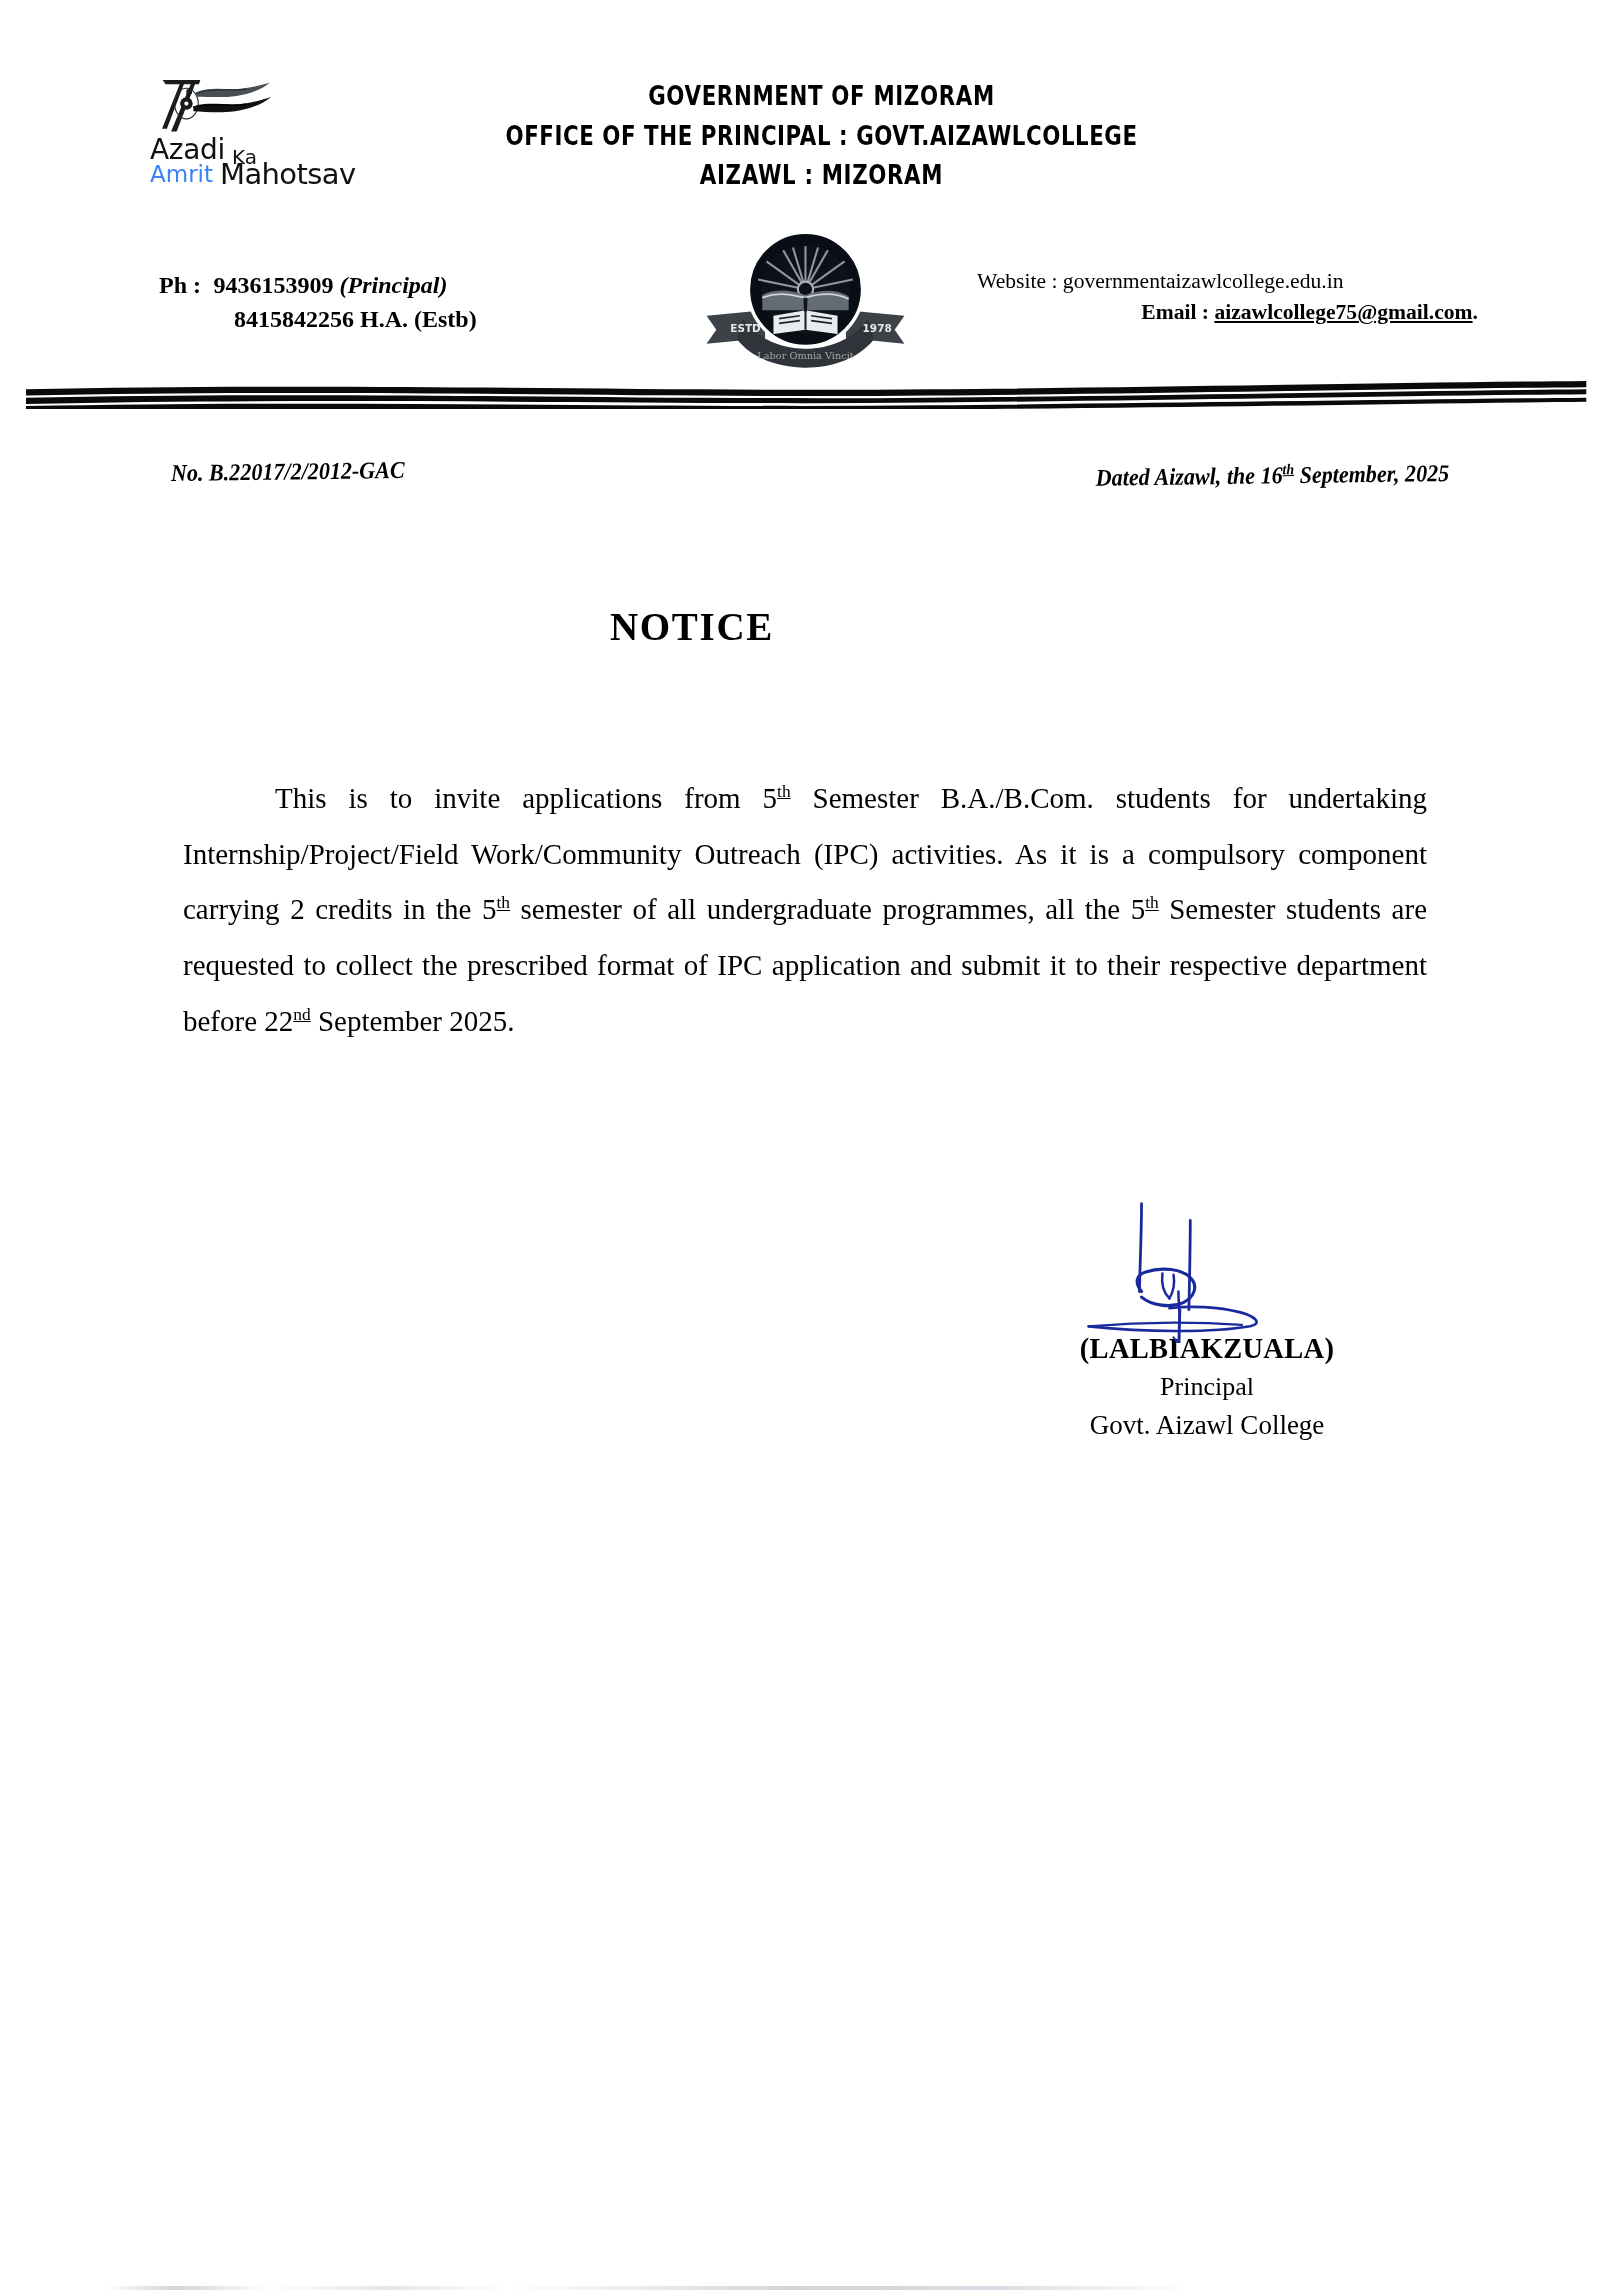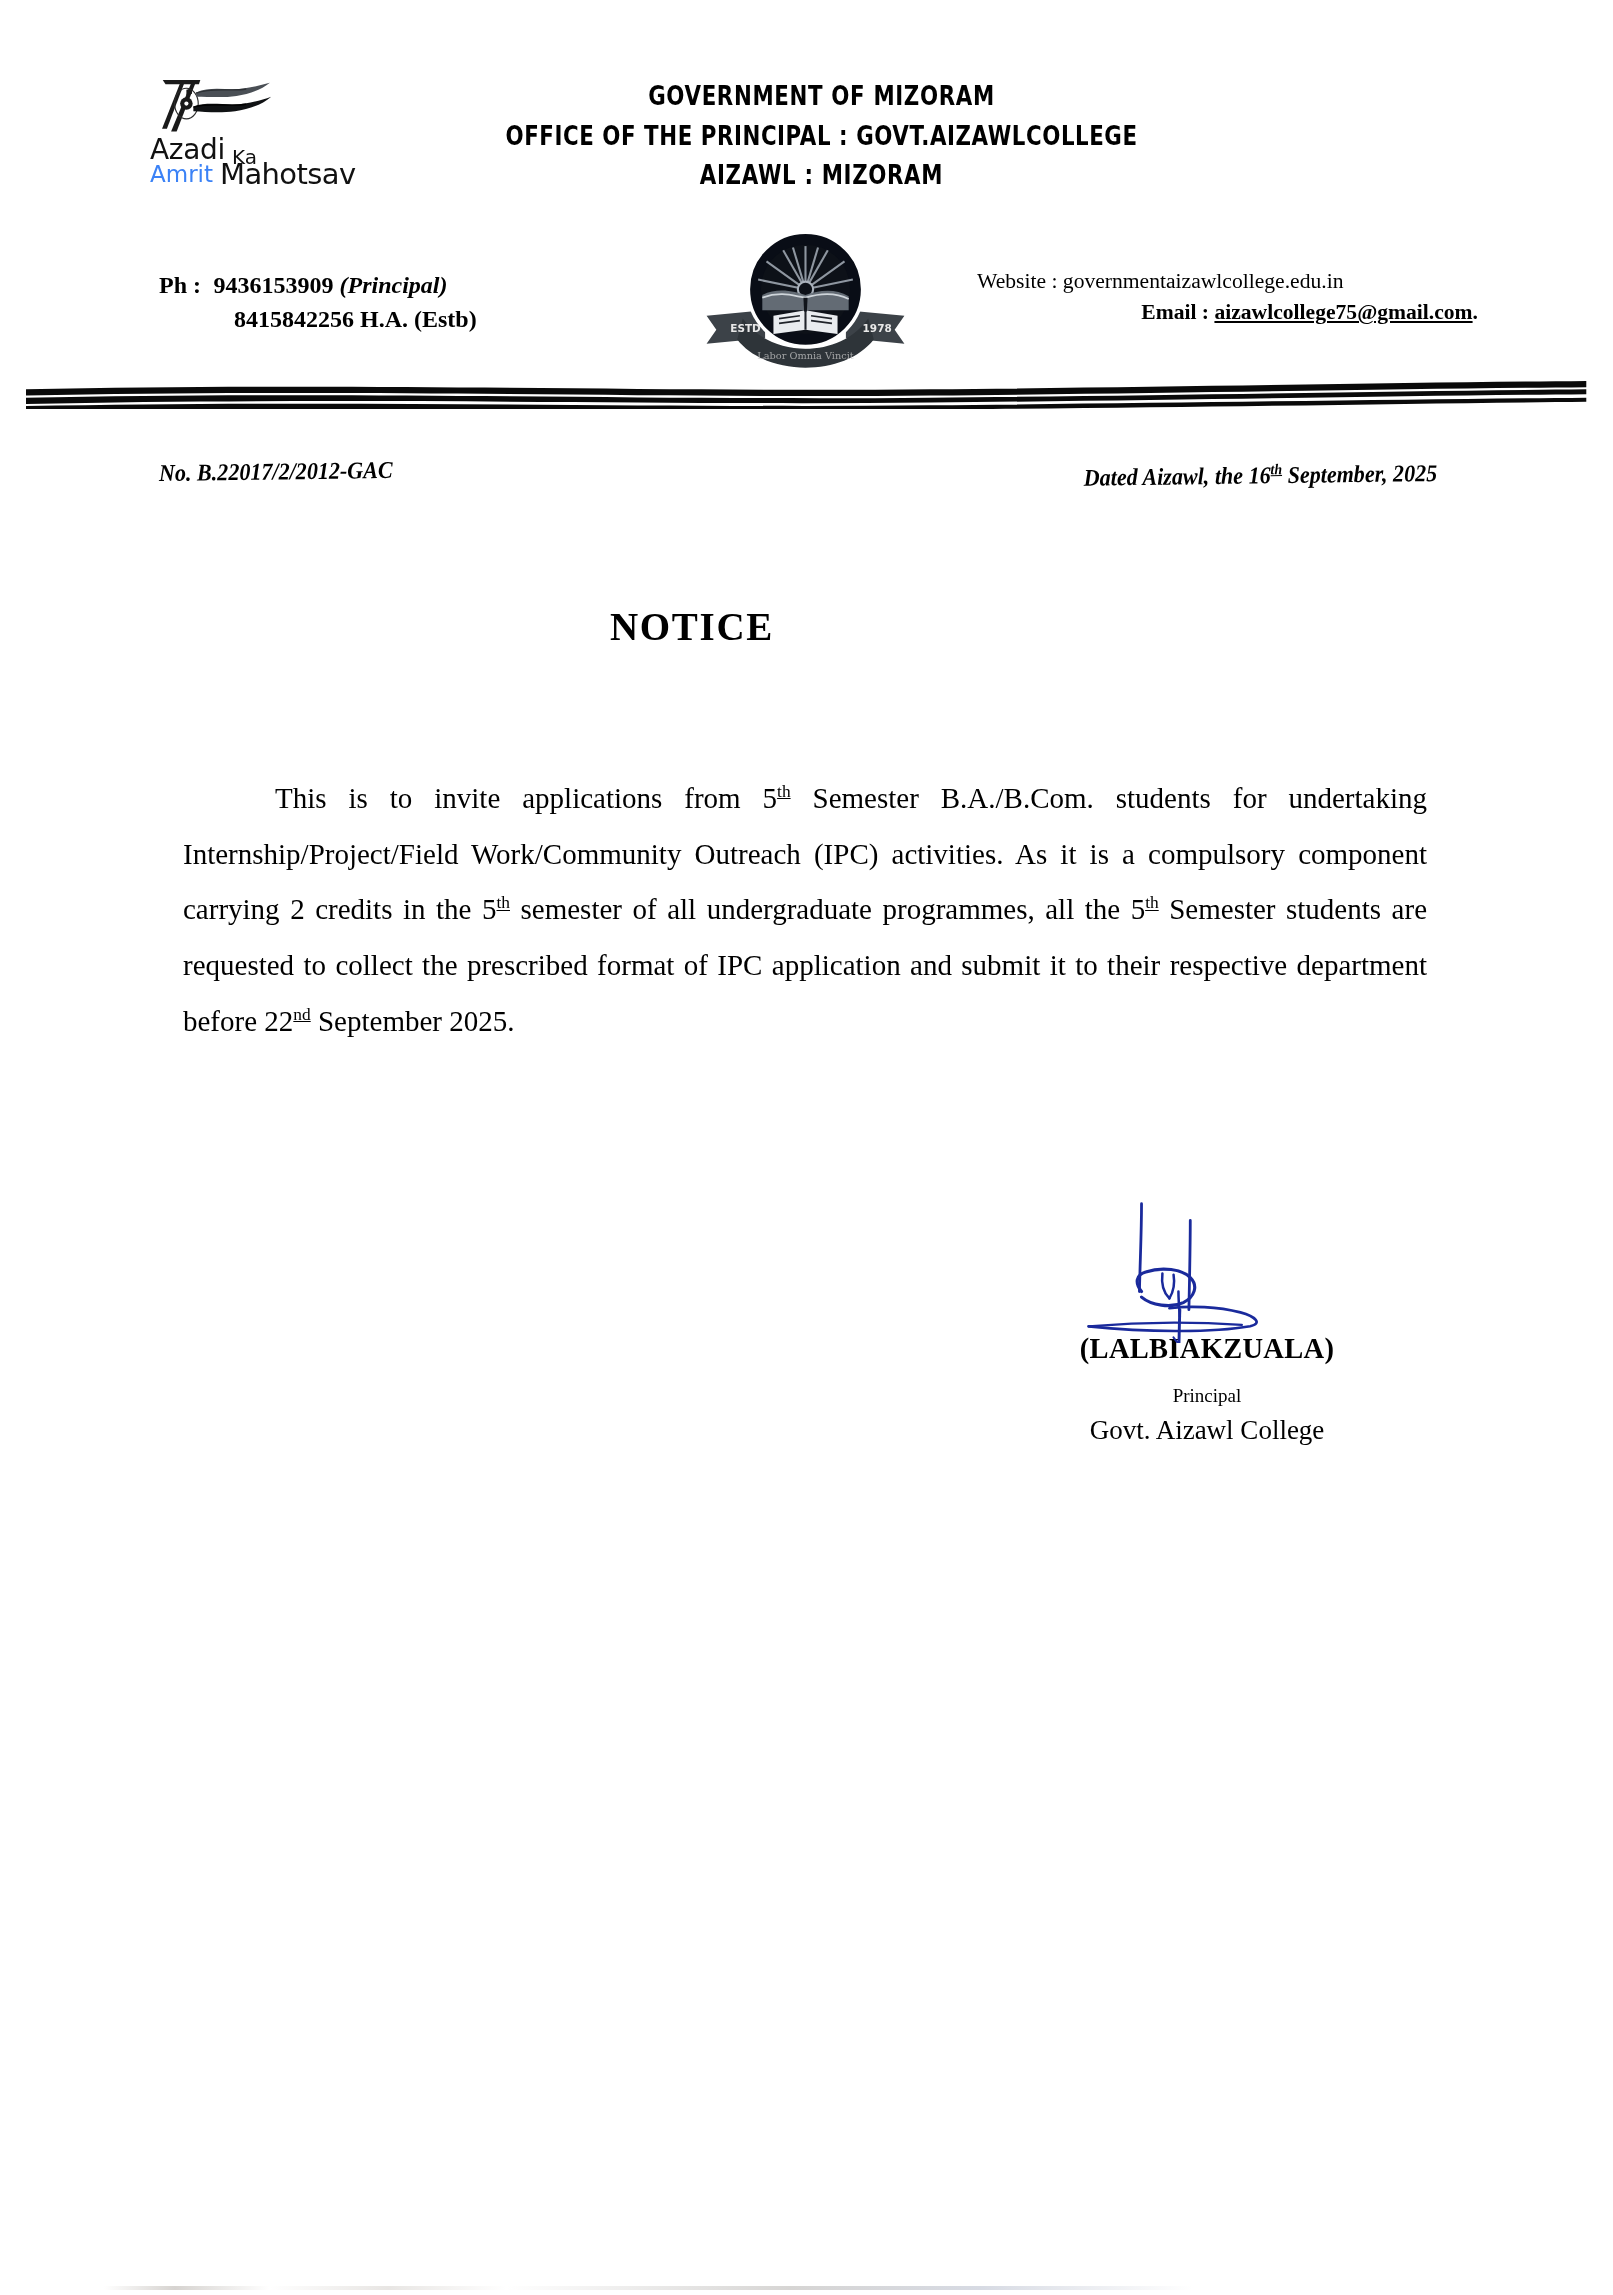--- a/index.html
+++ b/index.html
@@ -142,21 +142,21 @@
     position: absolute;
     left: 26.4px;
     top: 381px;
     width: 1561px;
     height: 28px;
   }
 
   
   .ref-row {
     position: absolute;
-    left: 0;
+    left: 12px;
     top: 445px;
     width: 1587px;
     height: 63px;
   }
   .ref-no {
     position: absolute;
     left: 159px;
     top: 15.3px;
     font-size: 24px;
     font-style: italic;
@@ -225,22 +225,22 @@
     width: 390px;
     height: 188px;
   }
   .sig-name {
     font-size: 28.5px;
     font-weight: bold;
     letter-spacing: 0.3px;
     margin-top: -9.7px;
   }
   .sig-role {
-    font-size: 19px;
-    margin-top: 20px;
+    font-size: 26px;
+    margin-top: 7px;
   }
   .sig-org {
     font-size: 27px;
     margin-top: 8px;
   }
 
   
   .footer-zone {
     position: absolute;
     left: 0;

